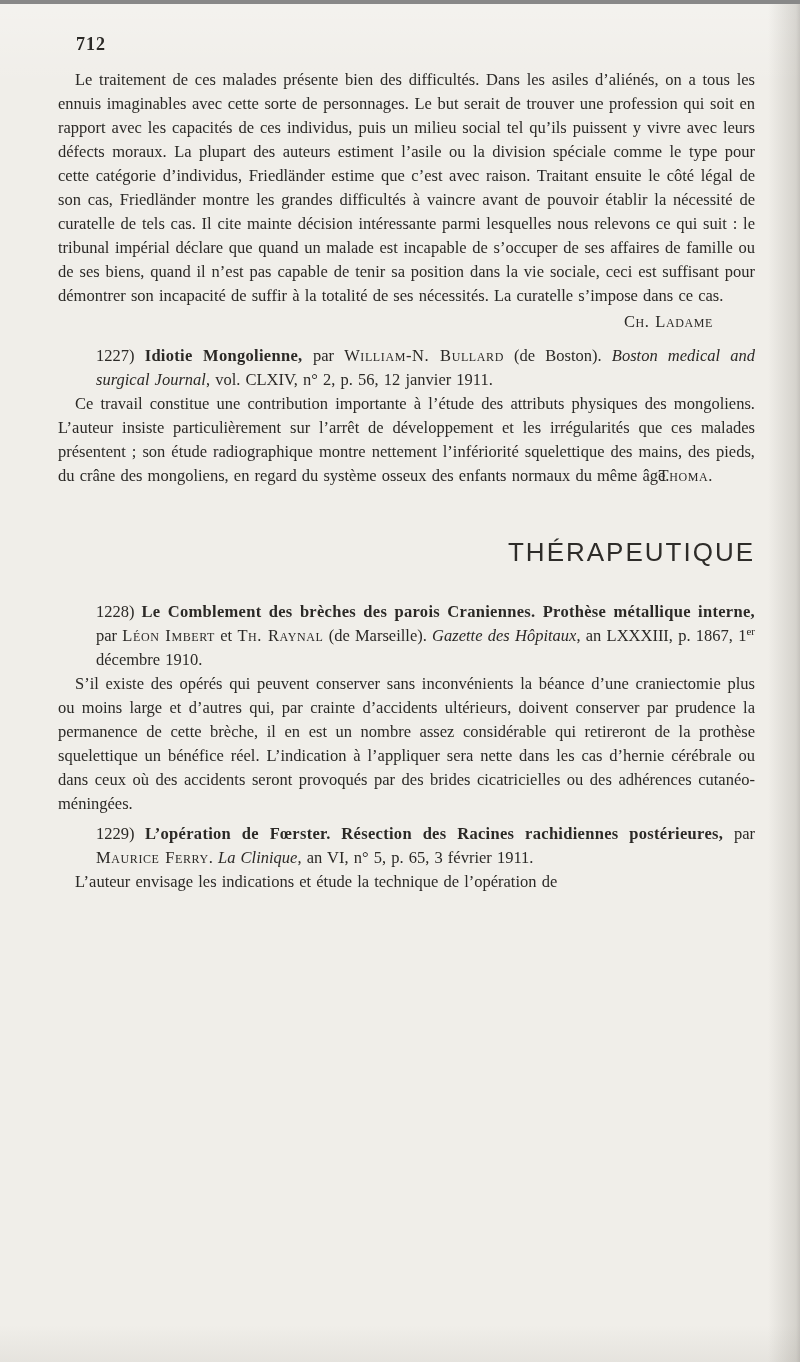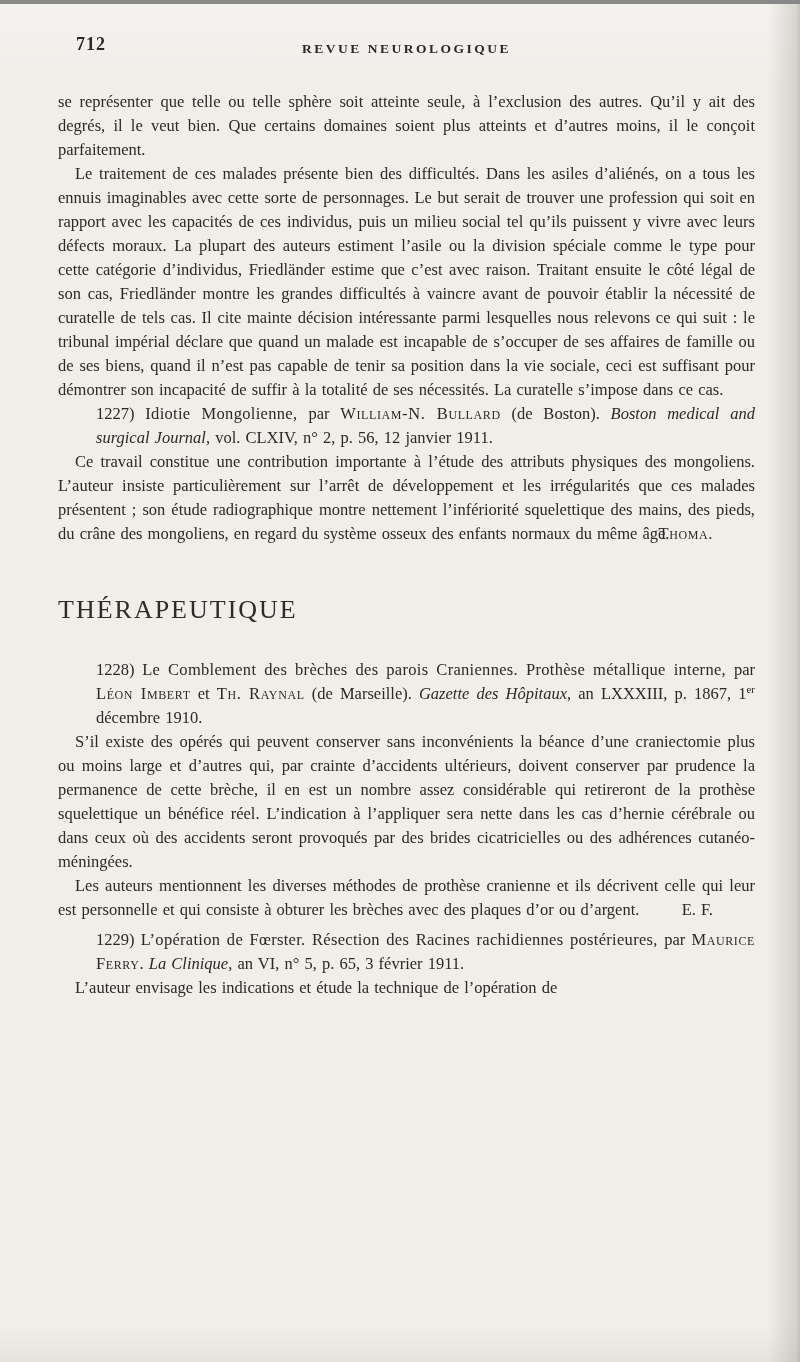--- a/index.html
+++ b/index.html
@@ -53,70 +53,67 @@
     padding-left: 28px;
   }
   
   .entry-heading {
     margin: 17px 0 9px 0;
     padding-left: 38px;
     text-indent: -38px;
   }
   .seg-plain {}
   .seg-num {}
-  .seg-bold { font-weight: normal; letter-spacing: 0.3px; }
+  .seg-bold { font-weight: bold; letter-spacing: 0.3px; }
   .seg-italic { font-style: italic; }
   .seg-smallcaps { font-variant: small-caps; letter-spacing: 0.6px; }
   sup.seg-sup { font-size: 11px; line-height: 0; }
   
   .section-heading {
     margin: 52px 0 36px 0;
-    text-align: left;
-    font-family: Liberation Serif, serif;
+    text-align: right;
+    font-family: Liberation Sans, sans-serif;
     font-size: 26px;
     font-weight: normal;
     letter-spacing: 2px;
     color: #2e2c29;
   }
   .entry-block { margin-bottom: 6px; }
 </style>
 </head>
 <body>
 
 <div class="page">
 
   <header class="running-head">
     <span class="page-num">712</span>
-    <span class="running-title">REVUE NEUROLOGIQUE</span>
   </header>
 
   <main class="bodytext">
 
     <section>
-      <p class="para no-indent first">se représenter que telle ou telle sphère soit atteinte seule, à l’exclusion des autres. Qu’il y ait des degrés, il le veut bien. Que certains domaines soient plus atteints et d’autres moins, il le conçoit parfaitement.</p>
       <p class="para">Le traitement de ces malades présente bien des difficultés. Dans les asiles d’aliénés, on a tous les ennuis imaginables avec cette sorte de personnages. Le but serait de trouver une profession qui soit en rapport avec les capacités de ces individus, puis un milieu social tel qu’ils puissent y vivre avec leurs défects moraux. La plupart des auteurs estiment l’asile ou la division spéciale comme le type pour cette catégorie d’individus, Friedländer estime que c’est avec raison. Traitant ensuite le côté légal de son cas, Friedländer montre les grandes difficultés à vaincre avant de pouvoir établir la nécessité de curatelle de tels cas. Il cite mainte décision intéressante parmi lesquelles nous relevons ce qui suit : le tribunal impérial déclare que quand un malade est incapable de s’occuper de ses affaires de famille ou de ses biens, quand il n’est pas capable de tenir sa position dans la vie sociale, ceci est suffisant pour démontrer son incapacité de suffir à la totalité de ses nécessités. La curatelle s’impose dans ce cas.</p>
+      <div class="sig-line">
+        <span class="smallcaps">Ch. Ladame</span>
+      </div>
     </section>
 
     <section class="entry-block">
       <p class="para no-indent entry-heading"><span class="seg-num">1227) </span><span class="seg-bold">Idiotie Mongolienne, </span><span class="seg-plain">par </span><span class="seg-smallcaps">William-N. Bullard</span><span class="seg-plain"> (de Boston). </span><span class="seg-italic">Boston medical and surgical Journal</span><span class="seg-plain">, vol. CLXIV, n° 2, p. 56, 12 janvier 1911.</span></p>
       <div class="para-with-sig">
         <p class="para">Ce travail constitue une contribution importante à l’étude des attributs physiques des mongoliens. L’auteur insiste particulièrement sur l’arrêt de développement et les irrégularités que ces malades présentent ; son étude radiographique montre nettement l’infériorité squelettique des mains, des pieds, du crâne des mongoliens, en regard du système osseux des enfants normaux du même âge.</p>
         <span class="sig-abs smallcaps">Thoma.</span>
       </div>
     </section>
 
     <h1 class="section-heading">THÉRAPEUTIQUE</h1>
 
     <section class="entry-block">
       <p class="para no-indent entry-heading"><span class="seg-num">1228) </span><span class="seg-bold">Le Comblement des brèches des parois Craniennes. Prothèse métallique interne, </span><span class="seg-plain">par </span><span class="seg-smallcaps">Léon Imbert</span><span class="seg-plain"> et </span><span class="seg-smallcaps">Th. Raynal</span><span class="seg-plain"> (de Marseille). </span><span class="seg-italic">Gazette des Hôpitaux</span><span class="seg-plain">, an LXXXIII, p. 1867, 1</span><sup class="seg-sup">er</sup><span class="seg-plain"> décembre 1910.</span></p>
       <p class="para">S’il existe des opérés qui peuvent conserver sans inconvénients la béance d’une craniectomie plus ou moins large et d’autres qui, par crainte d’accidents ultérieurs, doivent conserver par prudence la permanence de cette brèche, il en est un nombre assez considérable qui retireront de la prothèse squelettique un bénéfice réel. L’indication à l’appliquer sera nette dans les cas d’hernie cérébrale ou dans ceux où des accidents seront provoqués par des brides cicatricielles ou des adhérences cutanéo-méningées.</p>
-      <div class="para-with-sig">
-        <p class="para">Les auteurs mentionnent les diverses méthodes de prothèse cranienne et ils décrivent celle qui leur est personnelle et qui consiste à obturer les brèches avec des plaques d’or ou d’argent.</p>
-        <span class="sig-abs">E. F.</span>
-      </div>
     </section>
 
     <section class="entry-block">
       <p class="para no-indent entry-heading"><span class="seg-num">1229) </span><span class="seg-bold">L’opération de Fœrster. Résection des Racines rachidiennes postérieures, </span><span class="seg-plain">par </span><span class="seg-smallcaps">Maurice Ferry</span><span class="seg-plain">. </span><span class="seg-italic">La Clinique</span><span class="seg-plain">, an VI, n° 5, p. 65, 3 février 1911.</span></p>
       <p class="para">L’auteur envisage les indications et étude la technique de l’opération de</p>
     </section>
 
   </main>
 </div>
 

